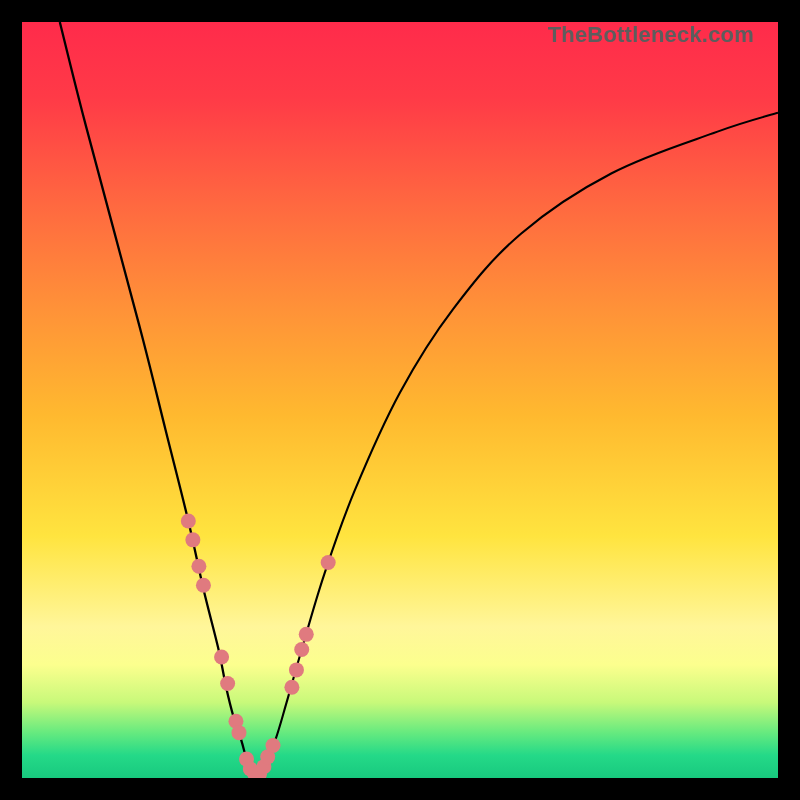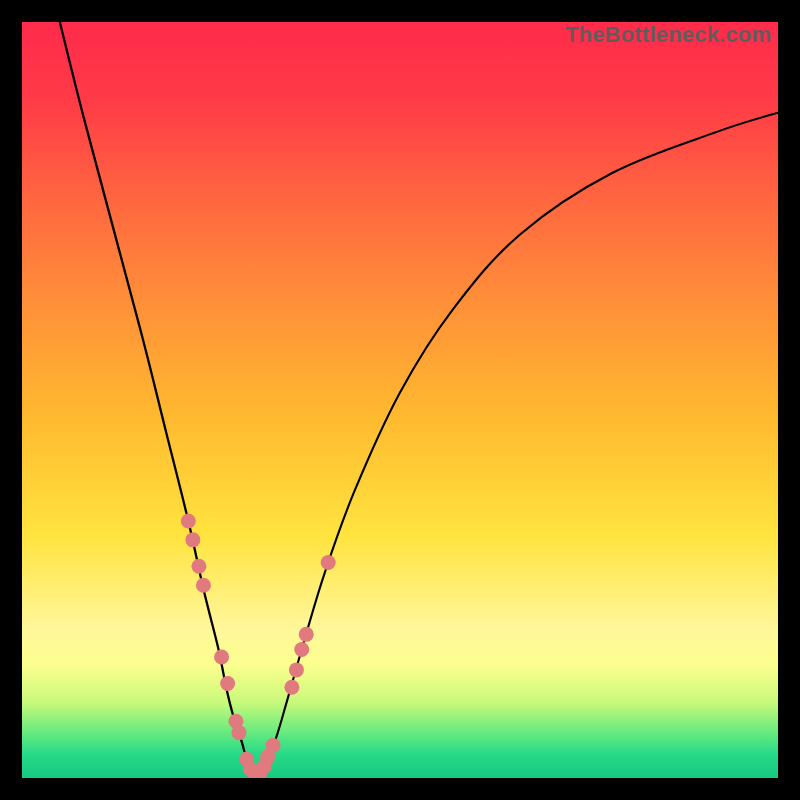--- a/index.html
+++ b/index.html
@@ -11,21 +11,21 @@
  #ff9238 38%,
  #ffb92f 52%,
  #ffe43f 68%,
  #fff69a 80%,
  #fcff8e 85%,
  #c8f97a 90%,
  #66ea7f 94%,
  #24d988 97%,
  #18c97e 100%)}
 svg.curve{position:absolute;left:0;top:0;width:756px;height:756px;pointer-events:none}
-.wm{position:absolute;right:6px;top:0;font:600 22px Arial,Helvetica,sans-serif;color:#5d5d5d;letter-spacing:.2px}
+.wm{position:absolute;right:24px;top:0;font:600 22px Arial,Helvetica,sans-serif;color:#5d5d5d;letter-spacing:.2px}
 </style>
 </head>
 <body>
 
 <div class="frame">
   <div class="grad"></div>
 
   <svg class="curve" viewBox="0 0 756 756">
     <path id="left-curve" fill="none" stroke="#000" stroke-width="2.3" d="M 37.800000000000004 0 C 41.882400000000004 16.329600000000003, 50.95440000000001 53.97840000000003, 60.480000000000004 90.72000000000003 C 70.0056 127.46160000000003, 79.8336 163.296, 90.72 204.12 C 101.6064 244.94400000000002, 111.43440000000001 280.77840000000003, 120.96000000000001 317.52000000000004 C 130.4856 354.26160000000004, 135.47520000000003 375.5808, 143.64000000000001 408.24 C 151.8048 440.8992, 159.516 470.3832, 166.32 498.96 C 173.124 527.5368, 175.9968 543.8664, 181.44 567 C 186.8832 590.1336, 192.4776 609.7896000000001, 196.56 627.48 C 200.6424 645.1704, 201.3984 653.0328, 204.12 665.28 C 206.8416 677.5272, 208.9584 685.9943999999999, 211.68 695.52 C 214.4016 705.0456, 216.92664 710.7156, 219.23999999999998 718.2 C 221.55335999999997 725.6844000000001, 222.76296 731.6568, 224.53199999999998 737.1 C 226.30103999999997 742.5432000000001, 227.29896 745.038, 229.06799999999998 748.44 C 230.83703999999997 751.8420000000001, 233.40743999999998 754.6392, 234.35999999999999 756"></path>
     <path id="right-curve" fill="none" stroke="#000" stroke-width="2.1" d="M 234.35999999999999 756 C 235.7208 753.9588, 238.518 751.4639999999999, 241.92000000000002 744.66 C 245.32200000000003 737.856, 249.17760000000004 729.7668, 253.26000000000002 718.2 C 257.3424 706.6332000000001, 259.8372 696.7296, 264.59999999999997 680.4 C 269.36279999999994 664.0704, 272.91599999999994 650.6136, 279.71999999999997 627.48 C 286.524 604.3464, 292.87440000000004 580.4568, 302.40000000000003 551.88 C 311.92560000000003 523.3032, 319.032 501.37919999999997, 332.64 468.71999999999997 C 346.248 436.0608, 360.3096 403.0992, 378 370.44 C 395.6904 337.7808, 409.14719999999994 315.8568, 430.91999999999996 287.28000000000003 C 452.6928 258.70320000000004, 470.38320000000004 236.17440000000008, 498.96000000000004 211.68000000000006 C 527.5368000000001 187.18560000000005, 554.2992 169.57079999999993, 589.6800000000001 151.19999999999993 C 625.0608000000001 132.82919999999993, 665.5824 120.50639999999999, 695.52 109.62 C 725.4576 98.73360000000002, 745.1136 94.12200000000003, 756 90.72000000000003"></path>

